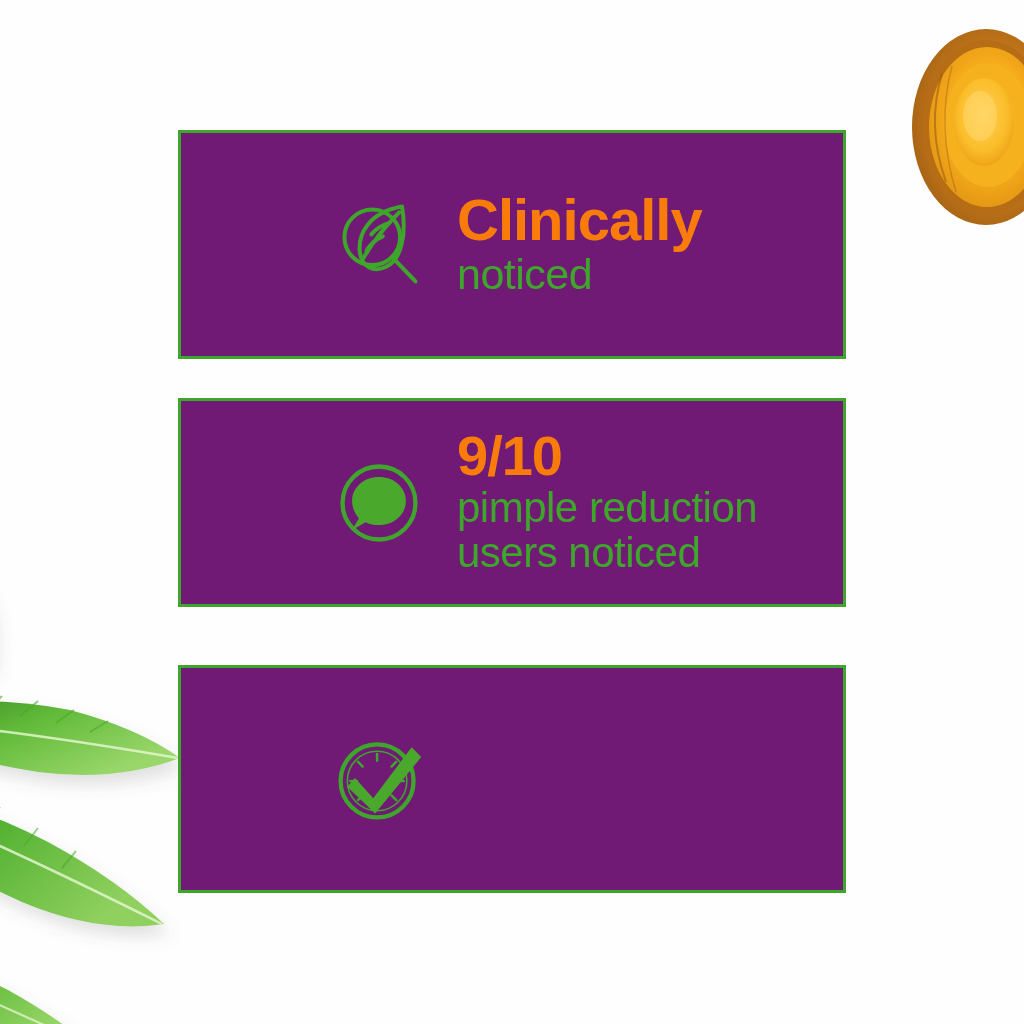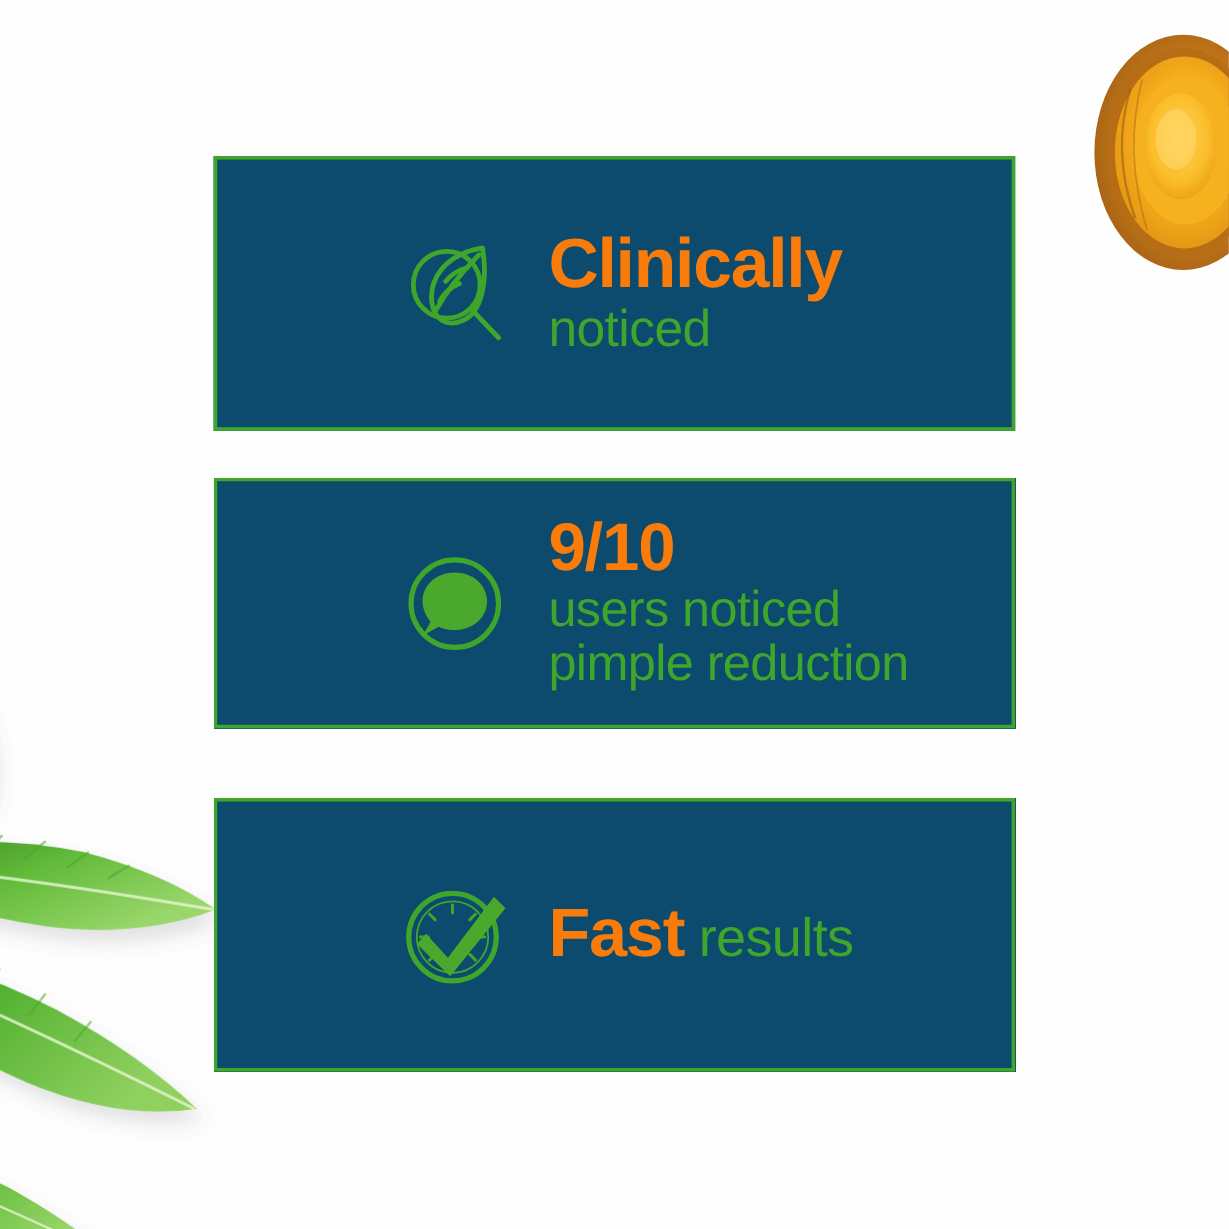--- a/index.html
+++ b/index.html
@@ -17,21 +17,21 @@
   
   #bowl{ right:-34px; top:26px; width:150px; height:202px; }
   
   #neem{ left:-120px; top:520px; width:420px; height:520px; }
 
   
   .card{
     position:absolute;
     left:178px;width:668px;
     border:3px solid #3ea62b;
-    background:#0c4a6e;
+    background:#701a75;
     box-sizing:border-box;
     display:flex;align-items:center;
     z-index:3;
   }
   #card-0{top:130px;height:229px;}
   #card-1{top:398px;height:209px;}
   #card-2{top:665px;height:228px;}
 
   .card-inner{
     display:flex;align-items:center;
@@ -174,22 +174,22 @@
   <div class="card" id="card-1">
     <div class="card-inner">
       <span class="icon-wrap">
         <svg viewBox="0 0 100 100" aria-hidden="true">
           <circle cx="50" cy="50" r="38" fill="none" stroke="#3ea62b" stroke-width="4.5"></circle>
           <path d="M50 23 C66 23 78 34 78 48 C78 62 66 73 50 73 C45 73 40 72 36 70 L22 78 L29 66 C25 61 22 55 22 48 C22 34 34 23 50 23 Z" fill="#4aa82c"></path>
         </svg>
       </span>
       <span class="text-wrap">
         <span class="t-big">9/10</span>
+        <span class="t-sub">pimple reduction</span>
         <span class="t-sub">users noticed</span>
-        <span class="t-sub">pimple reduction</span>
       </span>
     </div>
   </div>
 
   <div class="card" id="card-2">
     <div class="card-inner">
       <span class="icon-wrap">
         <svg viewBox="0 0 100 100" aria-hidden="true">
           <circle cx="48" cy="52" r="38" fill="none" stroke="#3ea62b" stroke-width="4.5"></circle>
           <circle cx="48" cy="52" r="31" fill="none" stroke="#3ea62b" stroke-width="1.6"></circle>
@@ -199,19 +199,16 @@
             <line x1="20" y1="52" x2="27" y2="52"></line>
             <line x1="69" y1="52" x2="76" y2="52"></line>
             <line x1="28" y1="32" x2="33" y2="37"></line>
             <line x1="63" y1="67" x2="68" y2="72"></line>
             <line x1="28" y1="72" x2="33" y2="67"></line>
             <line x1="63" y1="37" x2="68" y2="32"></line>
           </g>
           <path d="M25 49 L44 70 L84 17 L94 27 L46 86 L17 58 Z" fill="#4aa82c"></path>
         </svg>
       </span>
-      <span class="text-wrap">
-        <span class="line-inline"><span class="t-big">Fast</span><span class="t-sub"> results</span></span>
-      </span>
     </div>
   </div>
 
 </div>
 
 </body></html>

